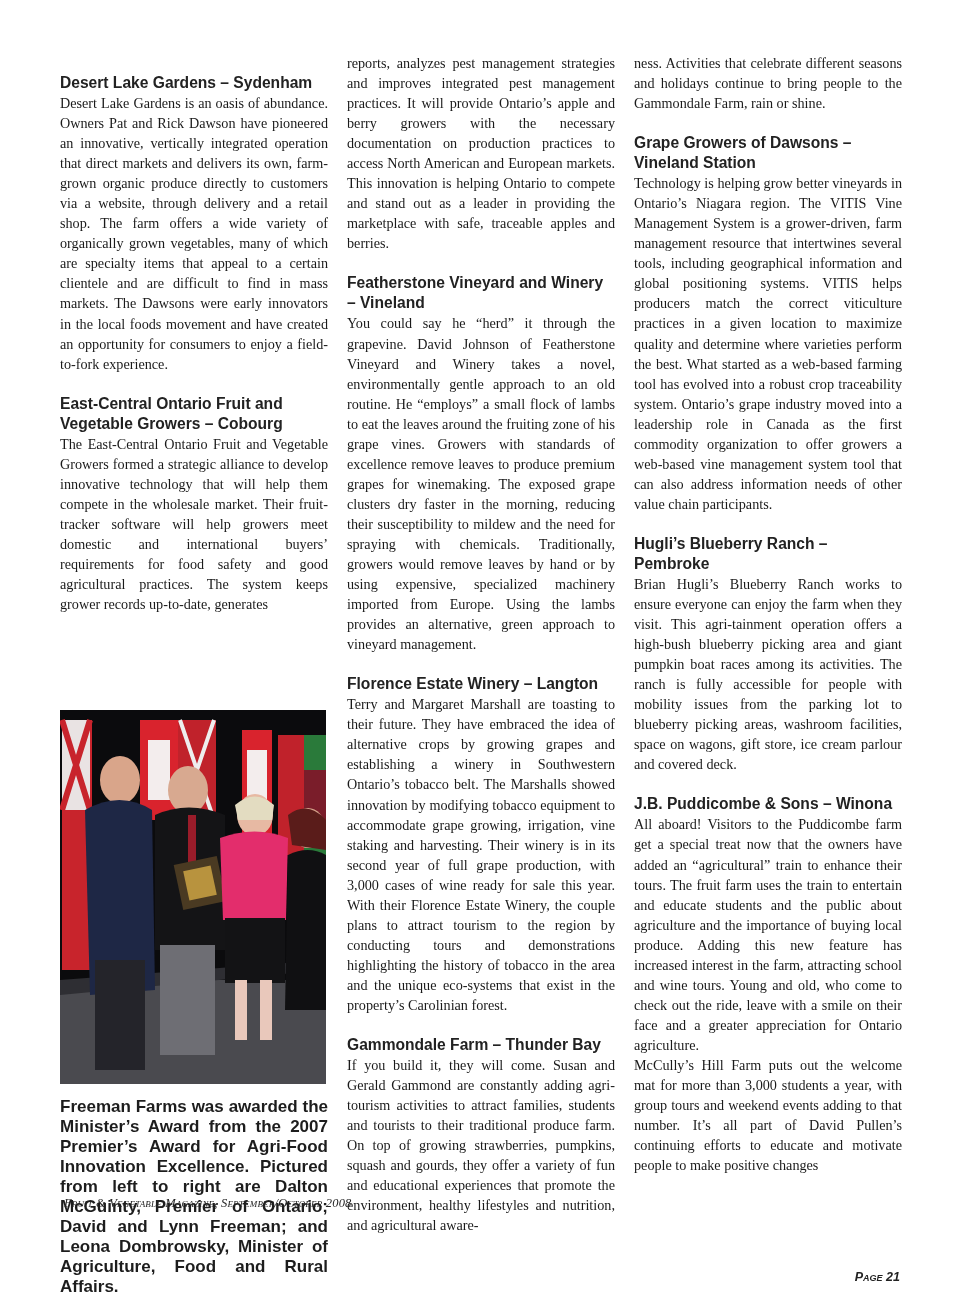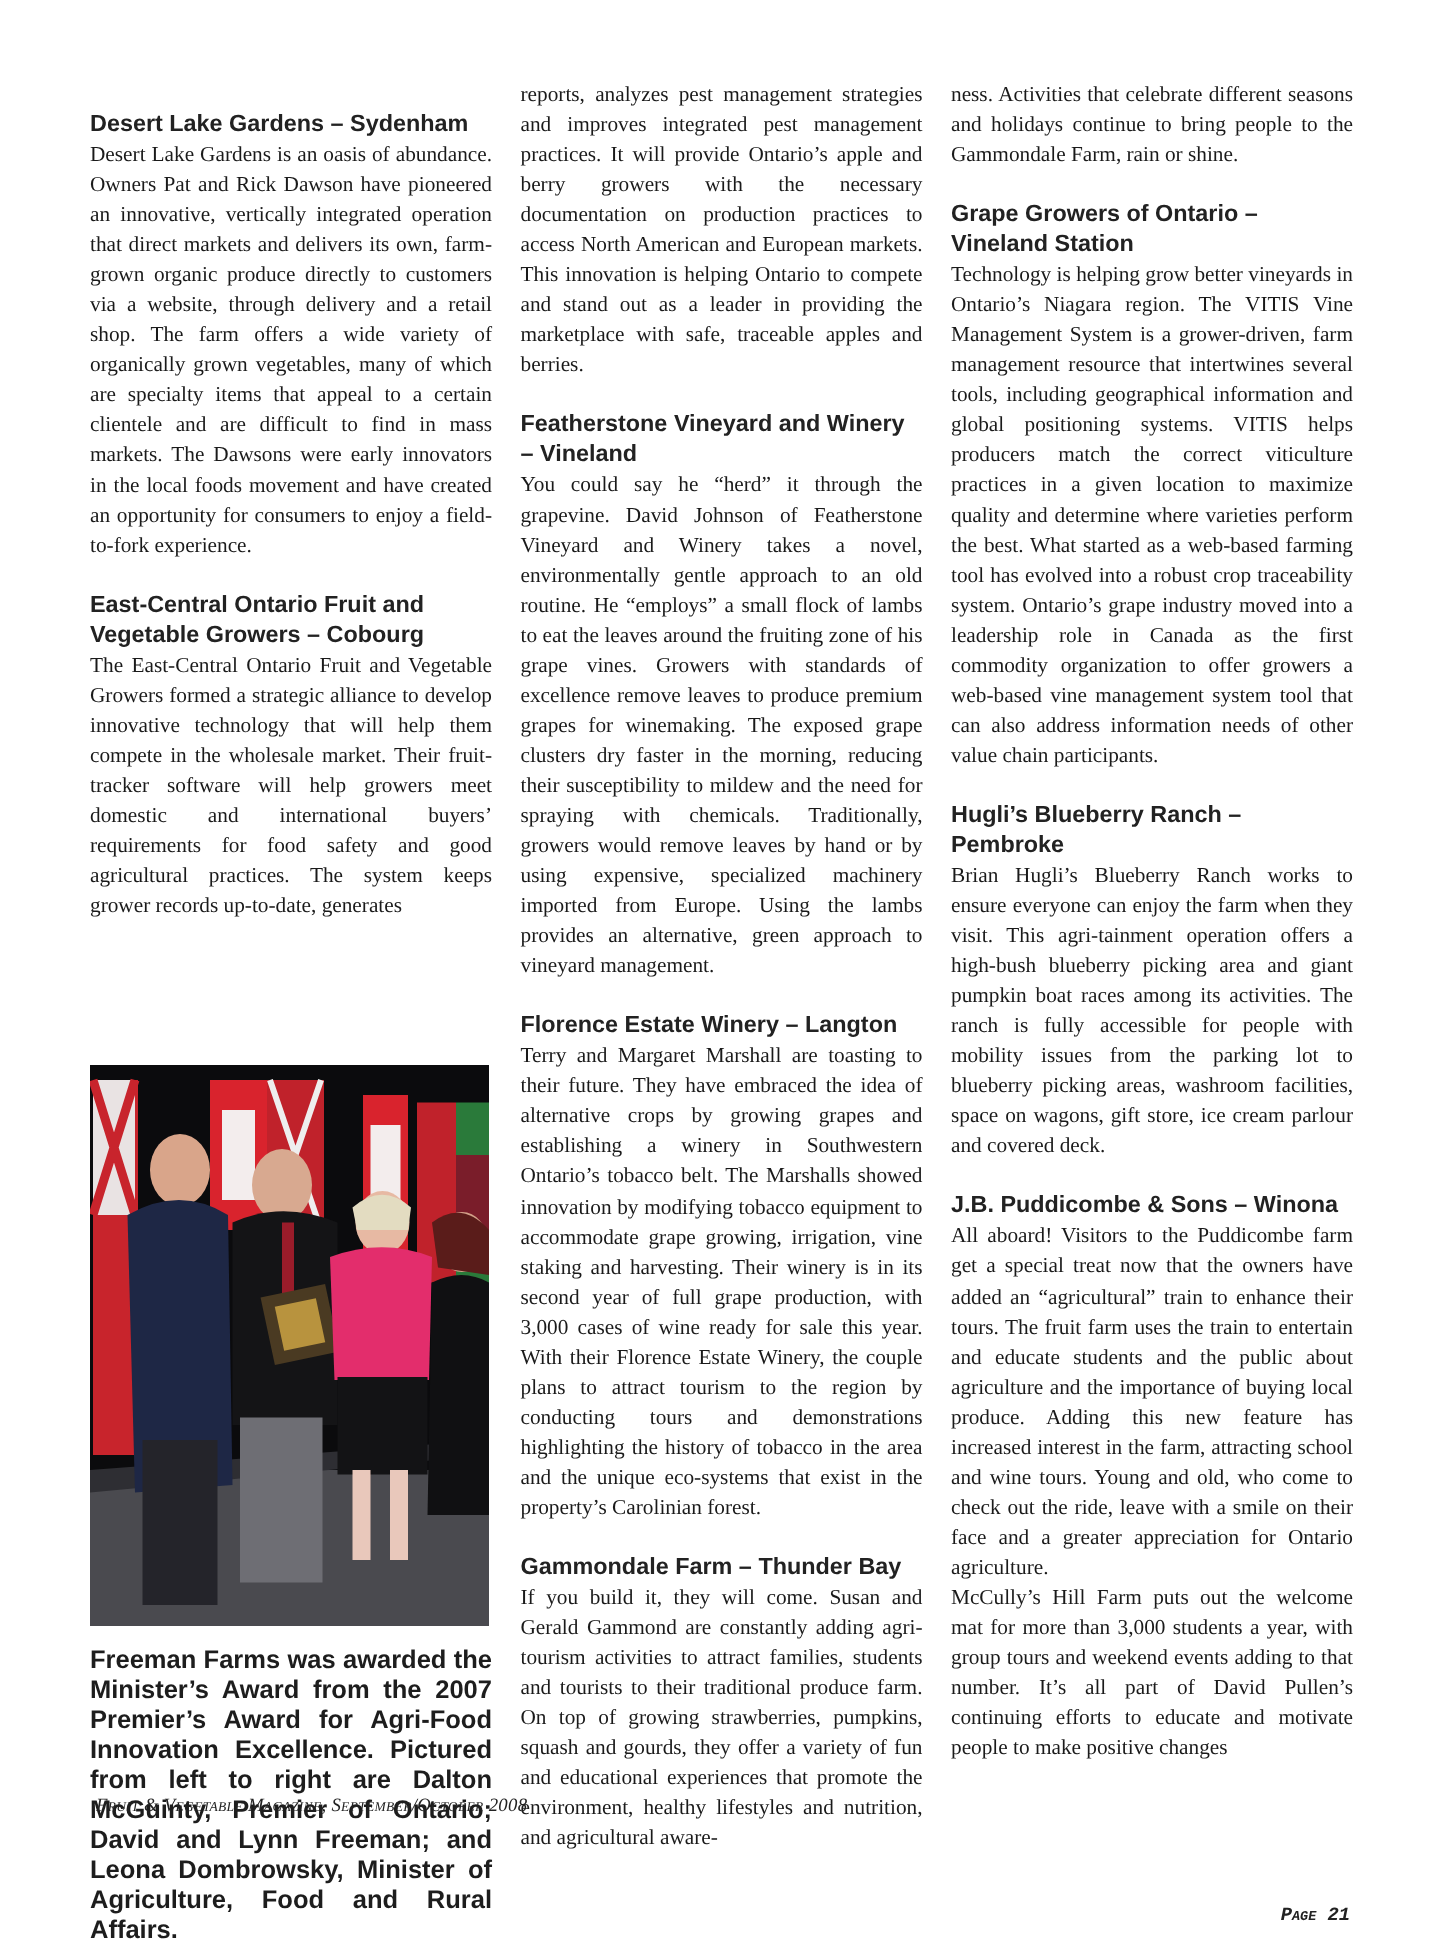--- a/index.html
+++ b/index.html
@@ -7,21 +7,21 @@
   .col { position:absolute; top:53px; width:268px; }
   #col1 { left:60px; }
   #col2 { left:347px; }
   #col3 { left:634px; }
   p { margin:0; font-size:14.2px; line-height:20.05px; text-align:justify; hyphens:auto; }
   h2 { margin:20px 0 0 0; font-family:"Liberation Sans", sans-serif; font-weight:bold; font-size:15.6px; line-height:20px; color:#222; }
   .photo-wrap { position:absolute; left:40px; top:710px; width:290px; height:375px; }
   .photo { position:absolute; left:20px; top:0; width:266px; height:374px; background:#0c0c0e; overflow:hidden; }
   .caption { position:absolute; left:60px; top:1097px; width:268px; font-family:"Liberation Sans", sans-serif; font-weight:bold; font-size:17px; line-height:20px; text-align:justify; color:#1d1d1d; }
   .footer-left { position:absolute; left:64px; top:1196px; font-family:"Liberation Serif", serif; font-style:italic; font-size:12.5px; font-variant:small-caps; color:#222; letter-spacing:0.2px; }
-  .footer-right { position:absolute; right:60px; top:1270px; font-family:Liberation Mono, monospace; font-style:italic; font-weight:bold; font-size:12.5px; font-variant:small-caps; color:#222; }
+  .footer-right { position:absolute; right:60px; top:1270px; font-family:Liberation Sans, sans-serif; font-style:italic; font-weight:bold; font-size:12.5px; font-variant:small-caps; color:#222; }
 </style>
 </head>
 <body>
 
 <div id="col1" class="col">
   <h2>Desert Lake Gardens – Sydenham</h2>
   <p>Desert Lake Gardens is an oasis of abundance. Owners Pat and Rick Dawson have pioneered an innovative, vertically integrated operation that direct markets and delivers its own, farm-grown organic produce directly to customers via a website, through delivery and a retail shop. The farm offers a wide variety of organically grown vegetables, many of which are specialty items that appeal to a certain clientele and are difficult to find in mass markets. The Dawsons were early innovators in the local foods movement and have created an opportunity for consumers to enjoy a field-to-fork experience.</p>
   <h2>East-Central Ontario Fruit and Vegetable Growers – Cobourg</h2>
   <p>The East-Central Ontario Fruit and Vegetable Growers formed a strategic alliance to develop innovative technology that will help them compete in the wholesale market. Their fruit-tracker software will help growers meet domestic and international buyers’ requirements for food safety and good agricultural practices. The system keeps grower records up-to-date, generates</p>
 </div>
@@ -81,21 +81,21 @@
   <h2>Featherstone Vineyard and Winery – Vineland</h2>
   <p>You could say he “herd” it through the grapevine. David Johnson of Featherstone Vineyard and Winery takes a novel, environmentally gentle approach to an old routine. He “employs” a small flock of lambs to eat the leaves around the fruiting zone of his grape vines. Growers with standards of excellence remove leaves to produce premium grapes for winemaking. The exposed grape clusters dry faster in the morning, reducing their susceptibility to mildew and the need for spraying with chemicals. Traditionally, growers would remove leaves by hand or by using expensive, specialized machinery imported from Europe. Using the lambs provides an alternative, green approach to vineyard management.</p>
   <h2>Florence Estate Winery – Langton</h2>
   <p>Terry and Margaret Marshall are toasting to their future. They have embraced the idea of alternative crops by growing grapes and establishing a winery in Southwestern Ontario’s tobacco belt. The Marshalls showed innovation by modifying tobacco equipment to accommodate grape growing, irrigation, vine staking and harvesting. Their winery is in its second year of full grape production, with 3,000 cases of wine ready for sale this year. With their Florence Estate Winery, the couple plans to attract tourism to the region by conducting tours and demonstrations highlighting the history of tobacco in the area and the unique eco-systems that exist in the property’s Carolinian forest.</p>
   <h2>Gammondale Farm – Thunder Bay</h2>
   <p>If you build it, they will come. Susan and Gerald Gammond are constantly adding agri-tourism activities to attract families, students and tourists to their traditional produce farm. On top of growing strawberries, pumpkins, squash and gourds, they offer a variety of fun and educational experiences that promote the environment, healthy lifestyles and nutrition, and agricultural aware-</p>
 </div>
 
 <div id="col3" class="col">
   <p>ness. Activities that celebrate different seasons and holidays continue to bring people to the Gammondale Farm, rain or shine.</p>
-  <h2>Grape Growers of Ontario – Vineland Station</h2>
+  <h2>Grape Growers of Dawsons – Vineland Station</h2>
   <p>Technology is helping grow better vineyards in Ontario’s Niagara region. The VITIS Vine Management System is a grower-driven, farm management resource that intertwines several tools, including geographical information and global positioning systems. VITIS helps producers match the correct viticulture practices in a given location to maximize quality and determine where varieties perform the best. What started as a web-based farming tool has evolved into a robust crop traceability system. Ontario’s grape industry moved into a leadership role in Canada as the first commodity organization to offer growers a web-based vine management system tool that can also address information needs of other value chain participants.</p>
   <h2>Hugli’s Blueberry Ranch – Pembroke</h2>
   <p>Brian Hugli’s Blueberry Ranch works to ensure everyone can enjoy the farm when they visit. This agri-tainment operation offers a high-bush blueberry picking area and giant pumpkin boat races among its activities. The ranch is fully accessible for people with mobility issues from the parking lot to blueberry picking areas, washroom facilities, space on wagons, gift store, ice cream parlour and covered deck.</p>
   <h2>J.B. Puddicombe &amp; Sons – Winona</h2>
   <p>All aboard! Visitors to the Puddicombe farm get a special treat now that the owners have added an “agricultural” train to enhance their tours. The fruit farm uses the train to entertain and educate students and the public about agriculture and the importance of buying local produce. Adding this new feature has increased interest in the farm, attracting school and wine tours. Young and old, who come to check out the ride, leave with a smile on their face and a greater appreciation for Ontario agriculture.</p>
   <p>McCully’s Hill Farm puts out the welcome mat for more than 3,000 students a year, with group tours and weekend events adding to that number. It’s all part of David Pullen’s continuing efforts to educate and motivate people to make positive changes</p>
 </div>
 
 <div class="footer-left">Fruit &amp; Vegetable Magazine, September/October 2008</div>
 <div class="footer-right">Page 21</div>

